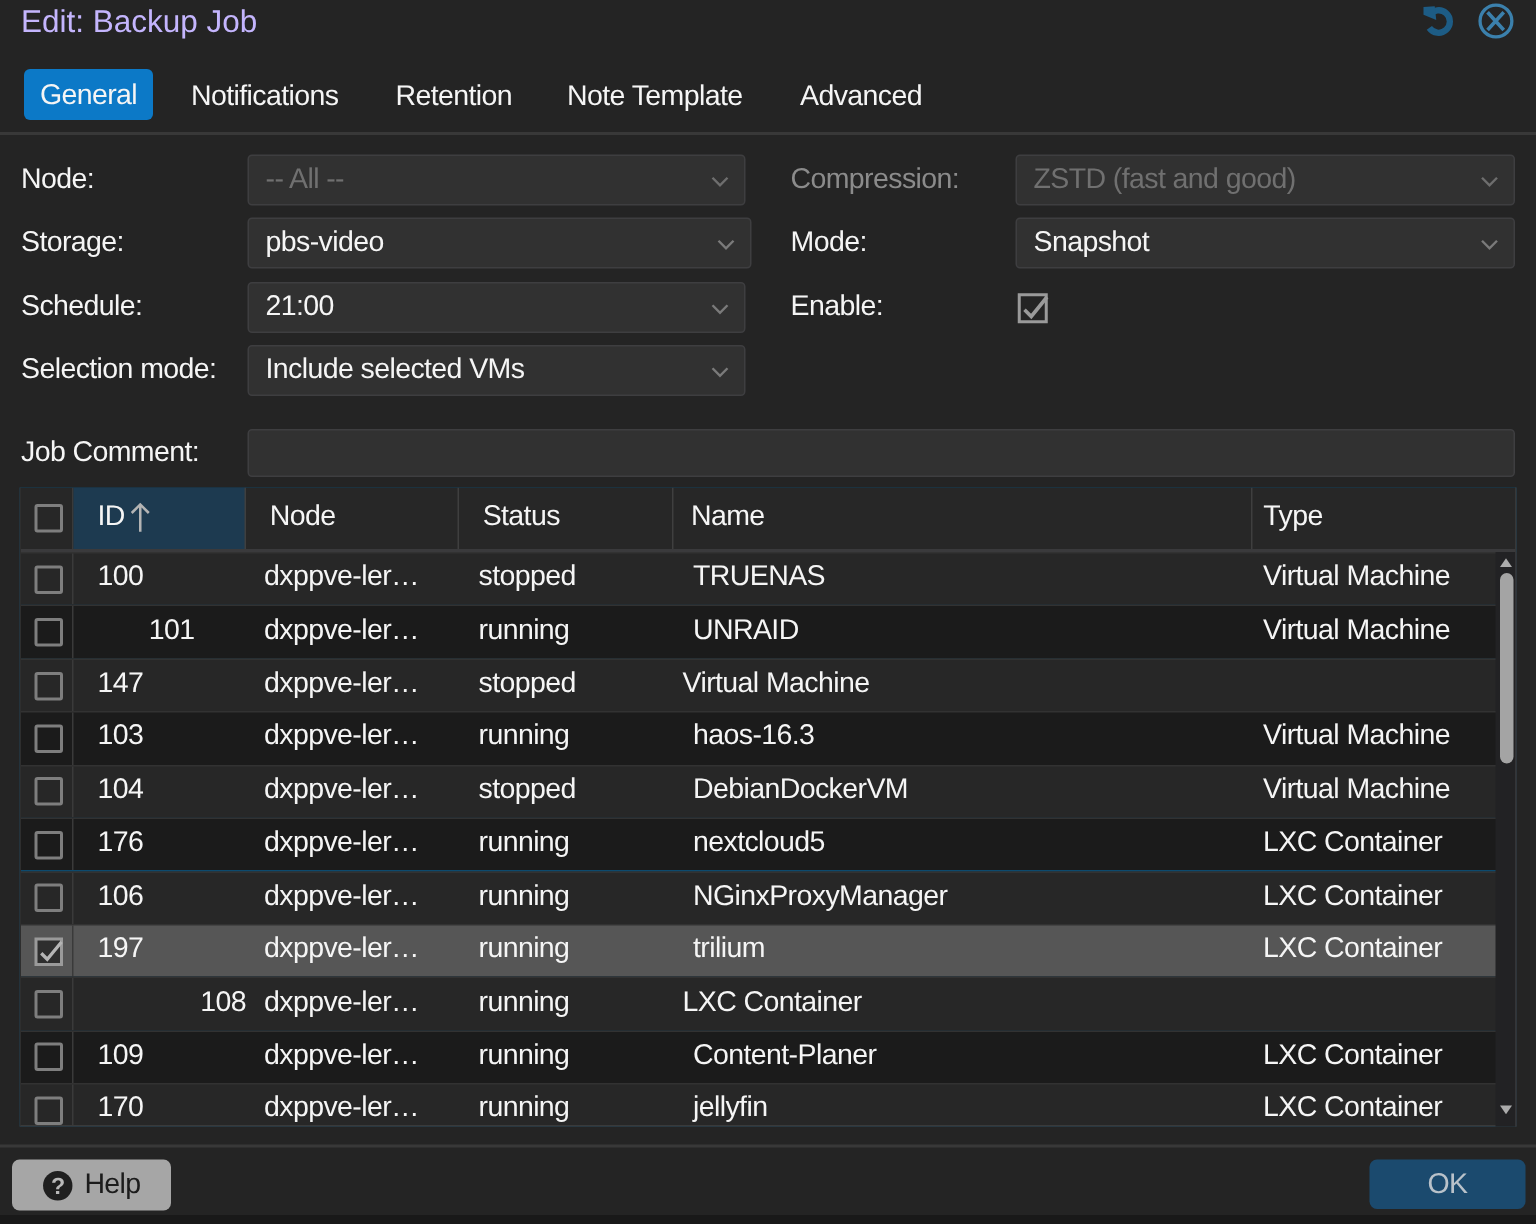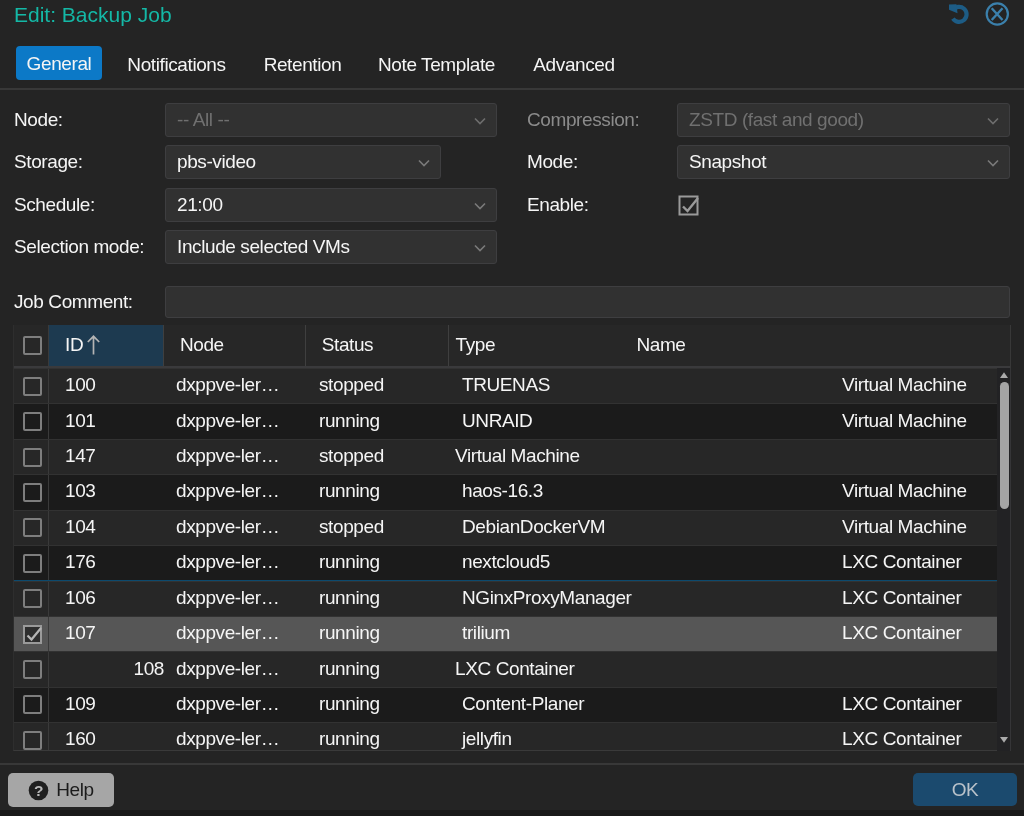--- a/index.html
+++ b/index.html
@@ -9,21 +9,21 @@
   font-family:"Liberation Sans", sans-serif;
   font-size:19px;
   letter-spacing:-0.4px;
   color:#f5f5f5;
   position:relative;
 }
 .abs { position:absolute; }
 .title {
   left:14px; top:3px;
   font-size:21px; letter-spacing:0px;
-  color:#14b8a6;
+  color:#c4b5fd;
 }
 .tab {
   top:48px; height:33px;
   display:flex; align-items:center; justify-content:center;
   color:#f5f5f5; border-radius:4px;
 }
 .tab.active { background:#0c79c7; }
 .tabline { left:0; top:88px; width:1024px; height:2px; background:#383838; }
 .lbl { height:34px; display:flex; align-items:center; }
 .lbl.dis { color:#8b8b8b; }
@@ -68,21 +68,21 @@
 <div class="abs tab" style="left:519px;width:110px;">Advanced</div>
 <div class="abs tabline"></div>
 
 <div class="abs lbl" style="left:14px;top:103px;">Node:</div>
 <div class="abs field dis" style="left:165px;top:103px;width:332px;">-- All --
   <svg class="chev" width="14" height="14" viewBox="0 0 14 14">
       <path d="M2 4.5 L7 9.5 L12 4.5" fill="none" stroke="#6e6e6e" stroke-width="1.6"></path>
     </svg>
 </div>
 <div class="abs lbl" style="left:14px;top:145px;">Storage:</div>
-<div class="abs field" style="left:165px;top:145px;width:276px;">pbs-video
+<div class="abs field" style="left:165px;top:145px;width:336px;">pbs-video
   <svg class="chev" width="14" height="14" viewBox="0 0 14 14">
       <path d="M2 4.5 L7 9.5 L12 4.5" fill="none" stroke="#7a7a7a" stroke-width="1.6"></path>
     </svg>
 </div>
 <div class="abs lbl" style="left:14px;top:188px;">Schedule:</div>
 <div class="abs field" style="left:165px;top:188px;width:332px;">21:00
   <svg class="chev" width="14" height="14" viewBox="0 0 14 14">
       <path d="M2 4.5 L7 9.5 L12 4.5" fill="none" stroke="#7a7a7a" stroke-width="1.6"></path>
     </svg>
 </div>
@@ -119,39 +119,39 @@
   <div class="cbcell" style="height:41px;">
         <div class="cbx"></div>
       </div>
   <div class="th" style="width:115px;background:#1d3a50;">ID
     <svg style="margin-left:3px;margin-top:2px" width="15" height="21" viewBox="0 0 15 21">
           <path d="M7.5 1.8 L7.5 19.5 M1.8 7 L7.5 1.3 L13.2 7" fill="none" stroke="#b4b4b4" stroke-width="1.7"></path>
         </svg>
   </div>
   <div class="th" style="width:142px;">Node</div>
   <div class="th" style="width:143px;">Status</div>
+  <div class="th" style="width:387px;padding-left:12px;">Name</div>
   <div class="th" style="width:176px;border-right:none;padding-left:7px;">Type</div>
-  <div class="th" style="width:387px;padding-left:12px;">Name</div>
 </div>
 <div id="rows">
 <div class="row lt" style="top:43.0px">
   <div class="cbcell">
           <div class="cbx"></div>
         </div>
   <div class="cell" style="width:115px;padding-left:16px;">100</div>
   <div class="cell" style="width:142px;padding-left:12px;">dxppve-ler…</div>
   <div class="cell" style="width:143px;padding-left:13px;">stopped</div>
   <div class="cell" style="width:387px;padding-left:13px;">TRUENAS</div>
   <div class="cell" style="width:160px;padding-left:6px;">Virtual Machine</div>
 </div>
 <div class="row dk" style="top:78.42px">
   <div class="cbcell">
           <div class="cbx"></div>
         </div>
-  <div class="cell" style="width:115px;padding-left:16px;">101</div>
+  <div class="cell" style="width:115px;padding-left:16px;text-align:center;">101</div>
   <div class="cell" style="width:142px;padding-left:12px;">dxppve-ler…</div>
   <div class="cell" style="width:143px;padding-left:13px;">running</div>
   <div class="cell" style="width:387px;padding-left:13px;">UNRAID</div>
   <div class="cell" style="width:160px;padding-left:6px;">Virtual Machine</div>
 </div>
 <div class="row lt" style="top:113.84px">
   <div class="cbcell">
           <div class="cbx"></div>
         </div>
   <div class="cell" style="width:115px;padding-left:16px;">147</div>
@@ -199,21 +199,21 @@
   <div class="cell" style="width:387px;padding-left:13px;">NGinxProxyManager</div>
   <div class="cell" style="width:160px;padding-left:6px;">LXC Container</div>
 </div>
 <div class="row sel" style="top:290.94px">
   <div class="cbcell">
           <svg width="22" height="22" viewBox="0 0 22 22">
             <rect x="2" y="3" width="17" height="17" fill="#2e2e2e" stroke="#9a9a9a" stroke-width="2"></rect>
             <path d="M5.5 12.5 L9.5 16.5 L19 5" fill="none" stroke="#b5b5b5" stroke-width="2.2"></path>
           </svg>
         </div>
-  <div class="cell" style="width:115px;padding-left:16px;">107</div>
+  <div class="cell" style="width:115px;padding-left:16px;">197</div>
   <div class="cell" style="width:142px;padding-left:12px;">dxppve-ler…</div>
   <div class="cell" style="width:143px;padding-left:13px;">running</div>
   <div class="cell" style="width:387px;padding-left:13px;">trilium</div>
   <div class="cell" style="width:160px;padding-left:6px;">LXC Container</div>
 </div>
 <div class="row lt" style="top:326.36px">
   <div class="cbcell">
           <div class="cbx"></div>
         </div>
   <div class="cell" style="width:115px;padding-left:16px;text-align:right;">108</div>
@@ -228,21 +228,21 @@
   <div class="cell" style="width:115px;padding-left:16px;">109</div>
   <div class="cell" style="width:142px;padding-left:12px;">dxppve-ler…</div>
   <div class="cell" style="width:143px;padding-left:13px;">running</div>
   <div class="cell" style="width:387px;padding-left:13px;">Content-Planer</div>
   <div class="cell" style="width:160px;padding-left:6px;">LXC Container</div>
 </div>
 <div class="row lt" style="top:397.2px">
   <div class="cbcell">
           <div class="cbx"></div>
         </div>
-  <div class="cell" style="width:115px;padding-left:16px;">160</div>
+  <div class="cell" style="width:115px;padding-left:16px;">170</div>
   <div class="cell" style="width:142px;padding-left:12px;">dxppve-ler…</div>
   <div class="cell" style="width:143px;padding-left:13px;">running</div>
   <div class="cell" style="width:387px;padding-left:13px;">jellyfin</div>
   <div class="cell" style="width:160px;padding-left:6px;">LXC Container</div>
 </div>
 </div>
 </div>
 
 <div class="abs" style="left:997px;top:368px;width:13px;height:383px;background:#222224;"></div>
 <div class="abs" style="left:1010px;top:368px;width:1px;height:383px;background:#353537;"></div>

